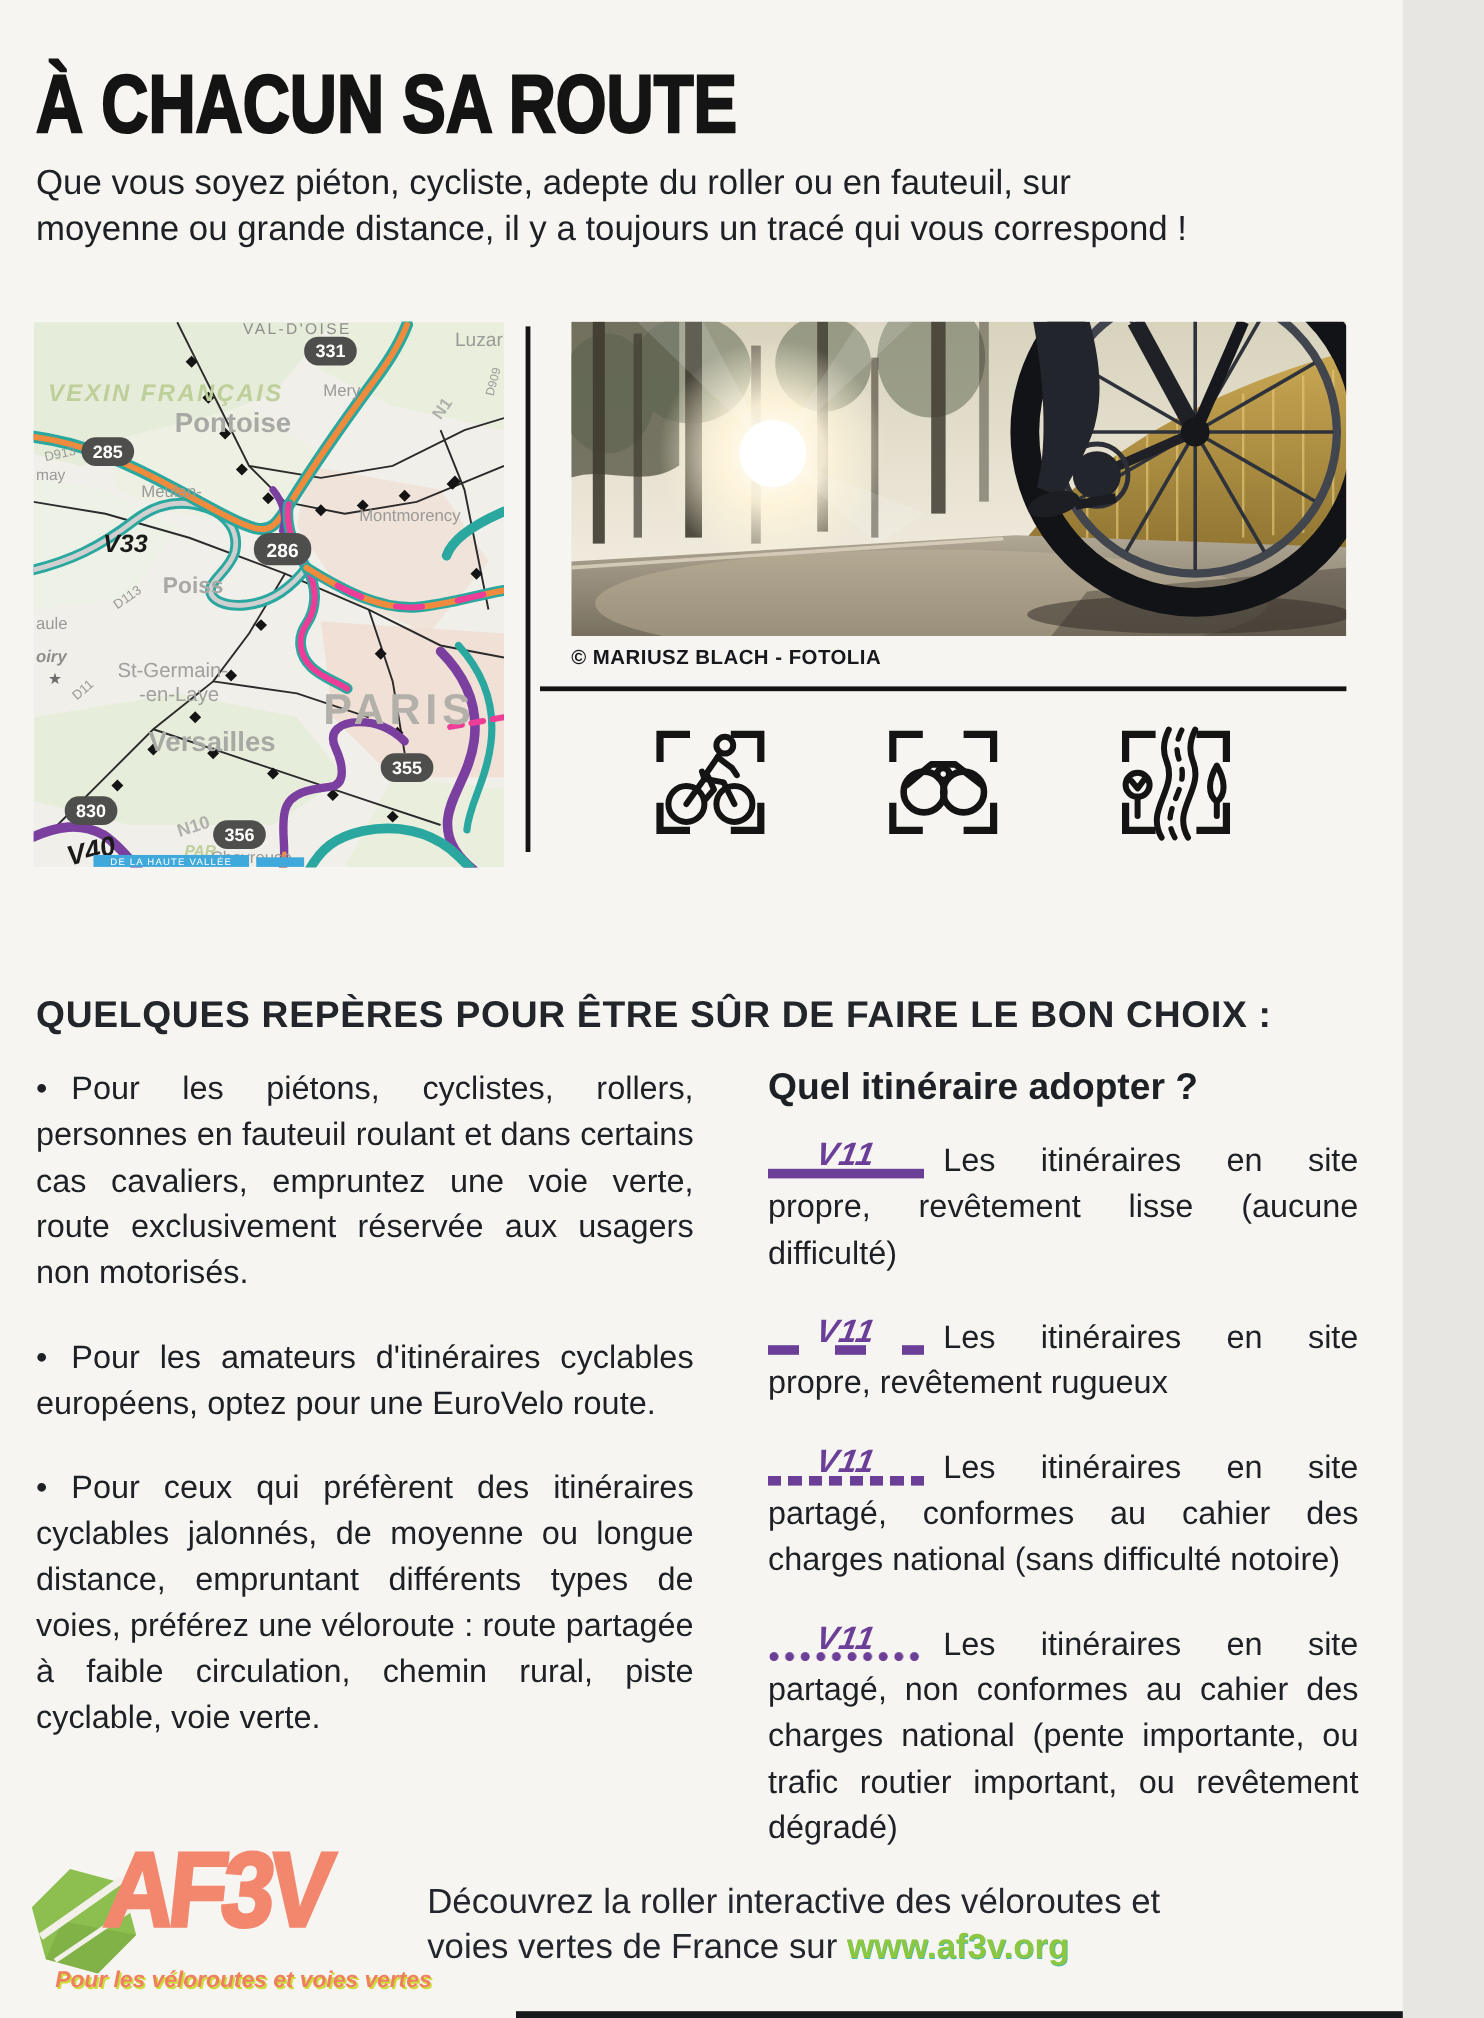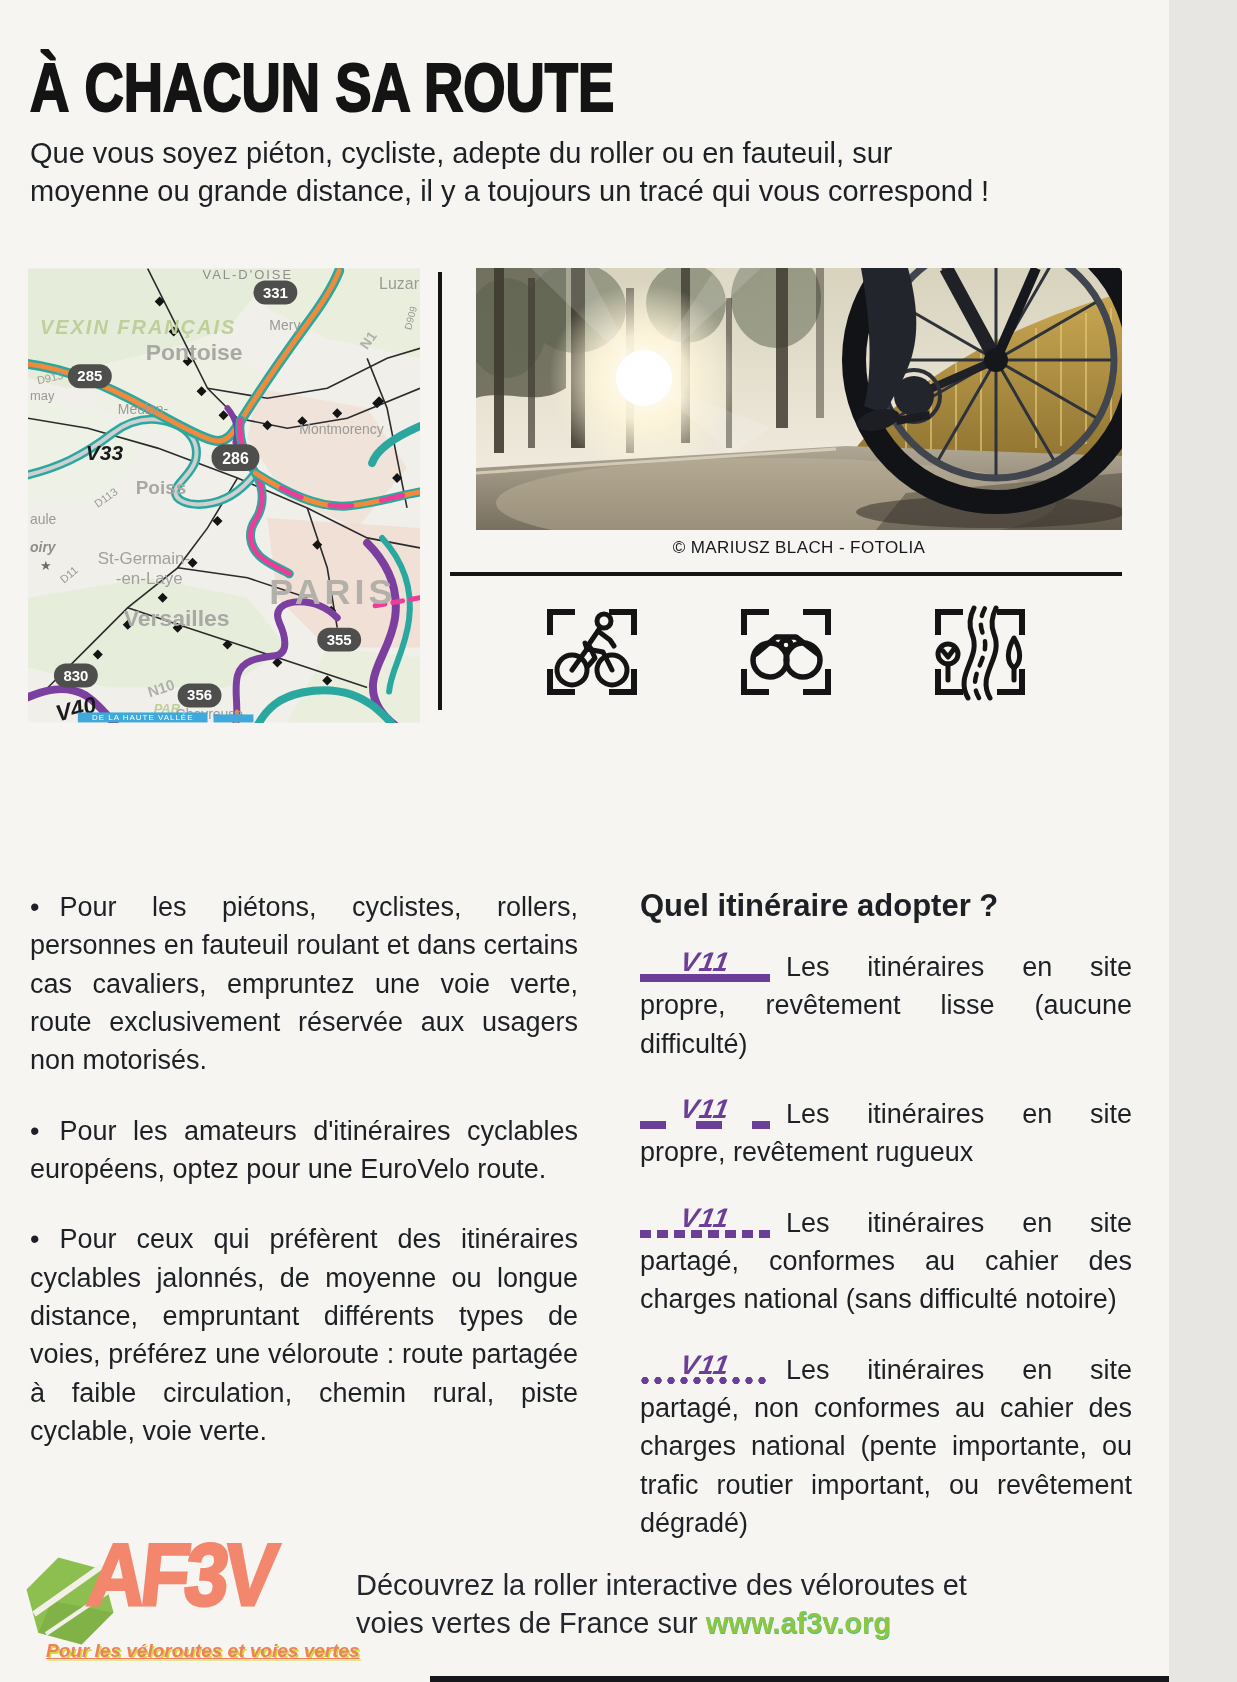--- a/index.html
+++ b/index.html
@@ -8,22 +8,22 @@
   
   .title{position:absolute;left:30px;top:48px;margin:0;font-size:68px;font-weight:800;
          letter-spacing:0px;color:#141414;-webkit-text-stroke:2.1px #141414;
          transform:scaleX(.8);transform-origin:left top;white-space:nowrap;}
   .intro{position:absolute;left:30px;top:134px;width:980px;margin:0;font-size:29px;
          line-height:1.32;color:#1d2024;}
   
   .map{position:absolute;left:28px;top:268px;width:392px;height:455px;}
   .vdivider{position:absolute;left:438px;top:272px;width:4px;height:438px;background:#141414;}
   .photo{position:absolute;left:476px;top:268px;width:646px;height:262px;overflow:hidden;}
-  .credit{position:absolute;left:476px;top:538px;width:646px;text-align:center;
-          font-size:17px;font-weight:400;letter-spacing:.4px;color:#16181c;}
+  .credit{position:absolute;left:476px;top:538px;width:646px;text-align:left;
+          font-size:17px;font-weight:700;letter-spacing:.4px;color:#16181c;}
   .hrule{position:absolute;left:450px;top:572px;width:672px;height:4px;background:#141414;}
   .icons-row{position:absolute;left:450px;top:600px;width:672px;height:110px;
              display:flex;justify-content:space-evenly;}
   .icon-box{width:104px;height:104px;}
   
   .sec{position:absolute;left:30px;top:828px;margin:0;font-size:31px;font-weight:700;
        letter-spacing:.6px;color:#22252a;white-space:nowrap;}
   .col{position:absolute;top:888px;}
   .col h3{margin:0 0 24px 0;font-size:31px;font-weight:700;color:#1d2024;}
   .col.left{left:30px;width:548px;}
@@ -43,21 +43,21 @@
   .sym.rdot .ln{height:9px;background:radial-gradient(circle at 5px 4.5px,#6b3f97 3.4px,transparent 4px);
                 background-size:13px 9px;background-repeat:repeat-x;}
   
   .logo{position:absolute;left:22px;top:1538px;width:300px;height:130px;}
   .logo .hex{position:absolute;left:0;top:8px;}
   .logo .af3v{position:absolute;left:72px;top:-14px;font-size:88px;font-weight:800;
               color:#f2876d;-webkit-text-stroke:3px #f2876d;letter-spacing:-5px;
               transform:skewX(-6deg) scaleX(.9);transform-origin:left top;}
   .logo .tagline{position:absolute;left:24px;top:102px;width:270px;text-align:center;
                  font-size:19px;font-weight:700;font-style:italic;color:#f07f5f;
-                 text-shadow:1.5px 1.5px 0 #cddc39;white-space:nowrap;text-decoration:underline;}
+                 text-shadow:1.5px 1.5px 0 #cddc39;white-space:nowrap;}
   .footer-text{position:absolute;left:356px;top:1566px;font-size:29px;line-height:1.32;color:#23272d;}
   .footer-text .link{color:#8dc73f;font-weight:700;text-decoration:none;
                      text-shadow:.5px .5px 0 #49b8a8;}
   .bottom-strip{position:absolute;left:430px;bottom:0;width:807px;height:6px;background:#16181c;}
   svg text{font-family:"Liberation Sans",sans-serif;}
 </style>
 </head>
 <body>
 
 <div class="page">
@@ -297,20 +297,21 @@
           <path d="M51,98 C37,74 65,58 55,34 C51,24 53,16 57,8" stroke-dasharray="8 9" stroke-width="4.5"></path>
           <circle cx="20" cy="54" r="10"></circle>
           <path d="M20,64 V80 M15,51 L20,57 L26,49"></path>
           <path d="M86,38 C79,50 78,62 86,68 C94,62 93,50 86,38 Z"></path>
           <path d="M86,68 V80"></path>
         </g>
       </svg>
     </div>
   </div>
 
+  <h2 class="sec">QUELQUES REPÈRES POUR ÊTRE SÛR DE FAIRE LE BON CHOIX :</h2>
 
   <div class="col left">
     <p class="bullet"><span class="b">•</span><span>Pour les piétons, cyclistes, rollers, personnes en fauteuil roulant et dans certains cas cavaliers, empruntez une voie verte, route exclusivement réservée aux usagers non motorisés.</span></p>
     <p class="bullet"><span class="b">•</span><span>Pour les amateurs d'itinéraires cyclables européens, optez pour une EuroVelo route.</span></p>
     <p class="bullet"><span class="b">•</span><span>Pour ceux qui préfèrent des itinéraires cyclables jalonnés, de moyenne ou longue distance, empruntant différents types de voies, préférez une véloroute : route partagée à faible circulation, chemin rural, piste cyclable, voie verte.</span></p>
   </div>
 
   <div class="col right">
     <h3>Quel itinéraire adopter ?</h3>
     <p class="item">

